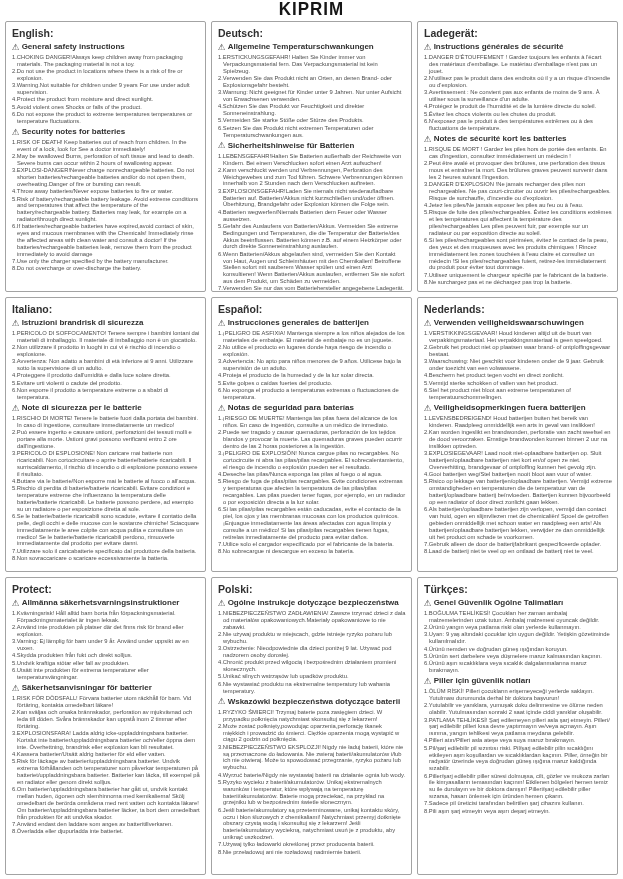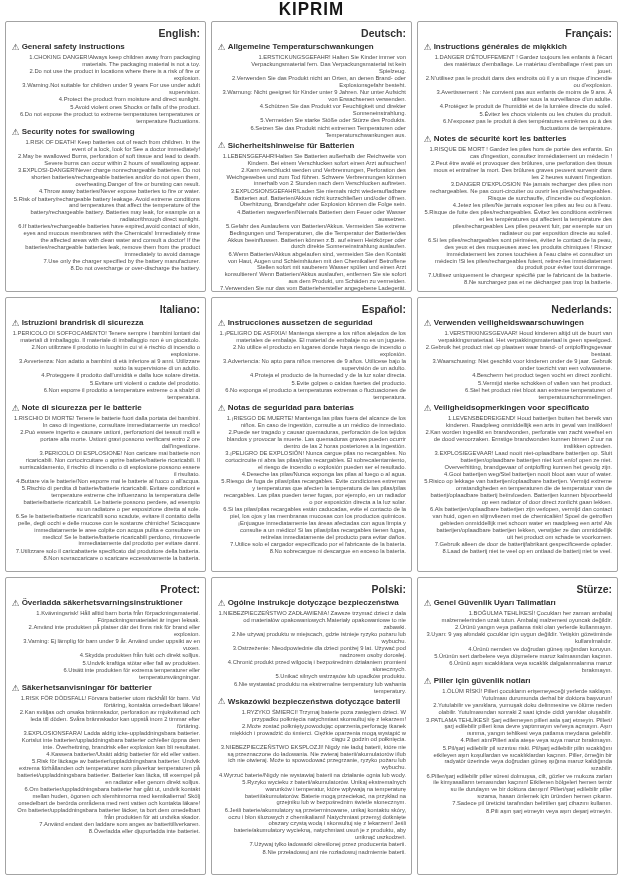--- a/index.html
+++ b/index.html
@@ -36,21 +36,20 @@
     grid-template-rows: 271px 275px 298px;
     gap: 5px;
   }
   .panel {
     border: 1px solid #a3a3a3;
     border-radius: 2px;
     background: #ffffff;
     padding: 6px 5px 3px 6px;
     overflow: hidden;
     box-sizing: border-box;
-    text-align: right;
   }
   .lang {
     font-size: 10.5px;
     font-weight: bold;
     color: #303030;
     margin: 0 0 1px 0;
     line-height: 1.1;
   }
   .sec { margin: 0; }
   .sec-title {
@@ -100,21 +99,21 @@
             <div class="item">2.Do not use the product in locations where there is a risk of fire or explosion.</div>
             <div class="item">3.Warning.Not suitable for children under 9 years For use under adult supervision.</div>
             <div class="item">4.Protect the product from moisture and direct sunlight.</div>
             <div class="item">5.Avoid violent ones Shocks or falls of the product.</div>
             <div class="item">6.Do not expose the product to extreme temperatures temperatures or temperature fluctuations.</div>
           </div>
   </div>
         <div class="sec">
     <h3 class="sec-title">
       <span class="warn">⚠</span>
-      <span class="sec-title-text">Security notes for swallowing</span>
+      <span class="sec-title-text">Security notes for batteries</span>
     </h3>
     <div class="items">
             <div class="item">1.RISK OF DEATH! Keep batteries out of reach from children. In the event of a lock, look for See a doctor immediately!</div>
             <div class="item">2.May be swallowed Burns, perforation of soft tissue and lead to death. Severe burns can occur within 2 hours of swallowing appear.</div>
             <div class="item">3.EXPLOSI-DANGER!Never charge nonrechargeable batteries. Do not shorten batteries/rechargeable batteries and/or do not open them, overheating.Danger of fire or bursting can result.</div>
             <div class="item">4.Throw away batteries/Never expose batteries to fire or water.</div>
             <div class="item">5.Risk of battery/rechargeable battery leakage. Avoid extreme conditions and temperatures that affect the temperature of the battery/rechargeable battery. Batteries may leak, for example on a radiator/through direct sunlight.</div>
             <div class="item">6.If batteries/rechargeable batteries have expired,avoid contact of skin, eyes and mucous membranes with the Chemicals! Immediately rinse the affected areas with clean water and consult a doctor! If the batteries/rechargeable batteries leak, remove them from the product immediately to avoid damage</div>
             <div class="item">7.Use only the charger specified by the battery manufacturer.</div>
             <div class="item">8.Do not overcharge or over-discharge the battery.</div>
@@ -147,25 +146,25 @@
             <div class="item">2.Kann verschluckt werden und Verbrennungen, Perforation des Weichgewebes und zum Tod führen. Schwere Verbrennungen können innerhalb von 2 Stunden nach dem Verschlucken auftreten.</div>
             <div class="item">3.EXPLOSIONSGEFAHR!Laden Sie niemals nicht wiederaufladbare Batterien auf. Batterien/Akkus nicht kurzschließen und/oder öffnen. Überhitzung, Brandgefahr oder Explosion können die Folge sein.</div>
             <div class="item">4.Batterien wegwerfen/Niemals Batterien dem Feuer oder Wasser aussetzen.</div>
             <div class="item">5.Gefahr des Auslaufens von Batterien/Akkus. Vermeiden Sie extreme Bedingungen und Temperaturen, die die Temperatur der Batterie/des Akkus beeinflussen. Batterien können z.B. auf einem Heizkörper oder durch direkte Sonneneinstrahlung auslaufen.</div>
             <div class="item">6.Wenn Batterien/Akkus abgelaufen sind, vermeiden Sie den Kontakt von Haut, Augen und Schleimhäuten mit den Chemikalien! Betroffene Stellen sofort mit sauberem Wasser spülen und einen Arzt konsultieren! Wenn Batterien/Akkus auslaufen, entfernen Sie sie sofort aus dem Produkt, um Schäden zu vermeiden.</div>
             <div class="item">7.Verwenden Sie nur das vom Batteriehersteller angegebene Ladegerät.</div>
           </div>
   </div>
       </section>
       <section class="panel">
-    <h2 class="lang">Français:</h2>
-  <div class="sec">
-    <h3 class="sec-title">
-      <span class="warn">⚠</span>
-      <span class="sec-title-text">Instructions générales de miękkich</span>
+    <h2 class="lang">Ladegerät:</h2>
+  <div class="sec">
+    <h3 class="sec-title">
+      <span class="warn">⚠</span>
+      <span class="sec-title-text">Instructions générales de sécurité</span>
     </h3>
     <div class="items">
             <div class="item">1.DANGER D'ÉTOUFFEMENT ! Gardez toujours les enfants à l'écart des matériaux d'emballage. Le matériau d'emballage n'est pas un jouet.</div>
             <div class="item">2.N'utilisez pas le produit dans des endroits où il y a un risque d'incendie ou d'explosion.</div>
             <div class="item">3.Avertissement : Ne convient pas aux enfants de moins de 9 ans. À utiliser sous la surveillance d'un adulte.</div>
             <div class="item">4.Protégez le produit de l'humidité et de la lumière directe du soleil.</div>
             <div class="item">5.Évitez les chocs violents ou les chutes du produit.</div>
             <div class="item">6.N'exposez pas le produit à des températures extrêmes ou à des fluctuations de température.</div>
           </div>
   </div>
@@ -217,21 +216,21 @@
             <div class="item">7.Utilizzare solo il caricabatterie specificato dal produttore della batteria.</div>
             <div class="item">8.Non sovraccaricare o scaricare eccessivamente la batteria.</div>
           </div>
   </div>
       </section>
       <section class="panel">
     <h2 class="lang">Español:</h2>
   <div class="sec">
     <h3 class="sec-title">
       <span class="warn">⚠</span>
-      <span class="sec-title-text">Instrucciones aussetzen de seguridad</span>
+      <span class="sec-title-text">Instrucciones generales de batterijen</span>
     </h3>
     <div class="items">
             <div class="item">1.¡PELIGRO DE ASFIXIA! Mantenga siempre a los niños alejados de los materiales de embalaje. El material de embalaje no es un juguete.</div>
             <div class="item">2.No utilice el producto en lugares donde haya riesgo de incendio o explosión.</div>
             <div class="item">3.Advertencia: No apto para niños menores de 9 años. Utilícese bajo la supervisión de un adulto.</div>
             <div class="item">4.Proteja el producto de la humedad y de la luz solar directa.</div>
             <div class="item">5.Evite golpes o caídas fuertes del producto.</div>
             <div class="item">6.No exponga el producto a temperaturas extremas o fluctuaciones de temperatura.</div>
           </div>
   </div>
@@ -264,40 +263,40 @@
             <div class="item">2.Gebruik het product niet op plaatsen waar brand- of ontploffingsgevaar bestaat.</div>
             <div class="item">3.Waarschuwing: Niet geschikt voor kinderen onder de 9 jaar. Gebruik onder toezicht van een volwassene.</div>
             <div class="item">4.Bescherm het product tegen vocht en direct zonlicht.</div>
             <div class="item">5.Vermijd sterke schokken of vallen van het product.</div>
             <div class="item">6.Stel het product niet bloot aan extreme temperaturen of temperatuurschommelingen.</div>
           </div>
   </div>
         <div class="sec">
     <h3 class="sec-title">
       <span class="warn">⚠</span>
-      <span class="sec-title-text">Veiligheidsopmerkingen voor specificato</span>
+      <span class="sec-title-text">Veiligheidsopmerkingen fuera batterijen</span>
     </h3>
     <div class="items">
             <div class="item">1.LEVENSBEDREIGEND! Houd batterijen buiten het bereik van kinderen. Raadpleeg onmiddellijk een arts in geval van inslikken!</div>
             <div class="item">2.Kan worden ingeslikt en brandwonden, perforatie van zacht weefsel en de dood veroorzaken. Ernstige brandwonden kunnen binnen 2 uur na inslikken optreden.</div>
             <div class="item">3.EXPLOSIEGEVAAR! Laad nooit niet-oplaadbare batterijen op. Sluit batterijen/oplaadbare batterijen niet kort en/of open ze niet. Oververhitting, brandgevaar of ontploffing kunnen het gevolg zijn.</div>
             <div class="item">4.Gooi batterijen weg/Stel batterijen nooit bloot aan vuur of water.</div>
             <div class="item">5.Risico op lekkage van batterijen/oplaadbare batterijen. Vermijd extreme omstandigheden en temperaturen die de temperatuur van de batterij/oplaadbare batterij beïnvloeden. Batterijen kunnen bijvoorbeeld op een radiator of door direct zonlicht gaan lekken.</div>
             <div class="item">6.Als batterijen/oplaadbare batterijen zijn verlopen, vermijd dan contact van huid, ogen en slijmvliezen met de chemicaliën! Spoel de getroffen gebieden onmiddellijk met schoon water en raadpleeg een arts! Als batterijen/oplaadbare batterijen lekken, verwijder ze dan onmiddellijk uit het product om schade te voorkomen.</div>
             <div class="item">7.Gebruik alleen de door de batterijfabrikant gespecificeerde oplader.</div>
             <div class="item">8.Laad de batterij niet te veel op en ontlaad de batterij niet te veel.</div>
           </div>
   </div>
       </section>
       <section class="panel">
     <h2 class="lang">Protect:</h2>
   <div class="sec">
     <h3 class="sec-title">
       <span class="warn">⚠</span>
-      <span class="sec-title-text">Överladda säkerhetsvarningsinstruktioner</span>
+      <span class="sec-title-text">Allmänna säkerhetsvarningsinstruktioner</span>
     </h3>
     <div class="items">
             <div class="item">1.Kvävningsrisk! Håll alltid barn borta från förpackningsmaterial. Förpackningsmaterialet är ingen leksak.</div>
             <div class="item">2.Använd inte produkten på platser där det finns risk för brand eller explosion.</div>
             <div class="item">3.Varning: Ej lämplig för barn under 9 år. Använd under uppsikt av en vuxen.</div>
             <div class="item">4.Skydda produkten från fukt och direkt solljus.</div>
             <div class="item">5.Undvik kraftiga stötar eller fall av produkten.</div>
             <div class="item">6.Utsätt inte produkten för extrema temperaturer eller temperatursvängningar.</div>
           </div>
   </div>
@@ -345,25 +344,25 @@
             <div class="item">3.NIEBEZPIECZEŃSTWO EKSPLOZJI! Nigdy nie ładuj baterii, które nie są przeznaczone do ładowania. Nie zwieraj baterii/akumulatorów i/lub ich nie otwieraj. Może to spowodować przegrzanie, ryzyko pożaru lub wybuchu.</div>
             <div class="item">4.Wyrzuć baterie/Nigdy nie wystawiaj baterii na działanie ognia lub wody.</div>
             <div class="item">5.Ryzyko wycieku z baterii/akumulatorów. Unikaj ekstremalnych warunków i temperatur, które wpływają na temperaturę baterii/akumulatorów. Baterie mogą przeciekać, na przykład na grzejniku lub w bezpośrednim świetle słonecznym.</div>
             <div class="item">6.Jeśli baterie/akumulatory są przeterminowane, unikaj kontaktu skóry, oczu i błon śluzowych z chemikaliami! Natychmiast przemyj dotknięte obszary czystą wodą i skonsultuj się z lekarzem! Jeśli baterie/akumulatory wyciekną, natychmiast usuń je z produktu, aby uniknąć uszkodzeń.</div>
             <div class="item">7.Używaj tylko ładowarki określonej przez producenta baterii.</div>
             <div class="item">8.Nie przeładowuj ani nie rozładowuj nadmiernie baterii.</div>
           </div>
   </div>
       </section>
       <section class="panel">
-    <h2 class="lang">Stürze:</h2>
-  <div class="sec">
-    <h3 class="sec-title">
-      <span class="warn">⚠</span>
-      <span class="sec-title-text">Genel Güvenlik Uyarı Talimatları</span>
+    <h2 class="lang">Türkçes:</h2>
+  <div class="sec">
+    <h3 class="sec-title">
+      <span class="warn">⚠</span>
+      <span class="sec-title-text">Genel Güvenlik Ogólne Talimatları</span>
     </h3>
     <div class="items">
             <div class="item">1.BOĞULMA TEHLİKESİ! Çocukları her zaman ambalaj malzemelerinden uzak tutun. Ambalaj malzemesi oyuncak değildir.</div>
             <div class="item">2.Ürünü yangın veya patlama riski olan yerlerde kullanmayın.</div>
             <div class="item">3.Uyarı: 9 yaş altındaki çocuklar için uygun değildir. Yetişkin gözetiminde kullanılmalıdır.</div>
             <div class="item">4.Ürünü nemden ve doğrudan güneş ışığından koruyun.</div>
             <div class="item">5.Ürünün sert darbelere veya düşmelere maruz kalmasından kaçının.</div>
             <div class="item">6.Ürünü aşırı sıcaklıklara veya sıcaklık dalgalanmalarına maruz bırakmayın.</div>
           </div>
   </div>

